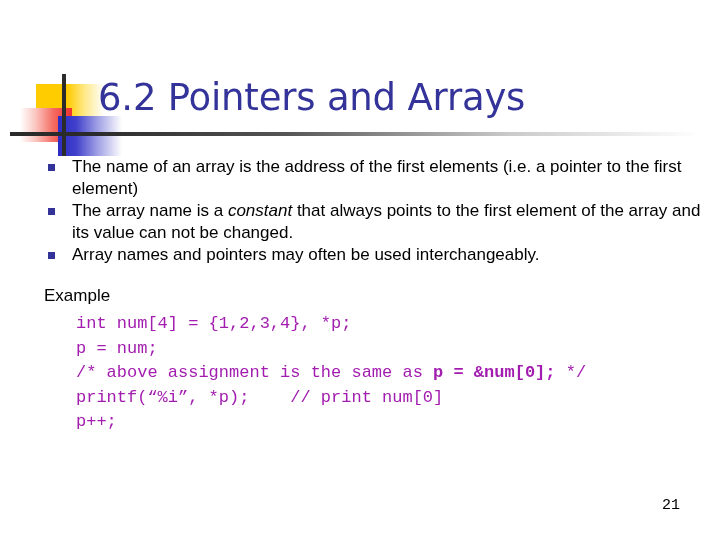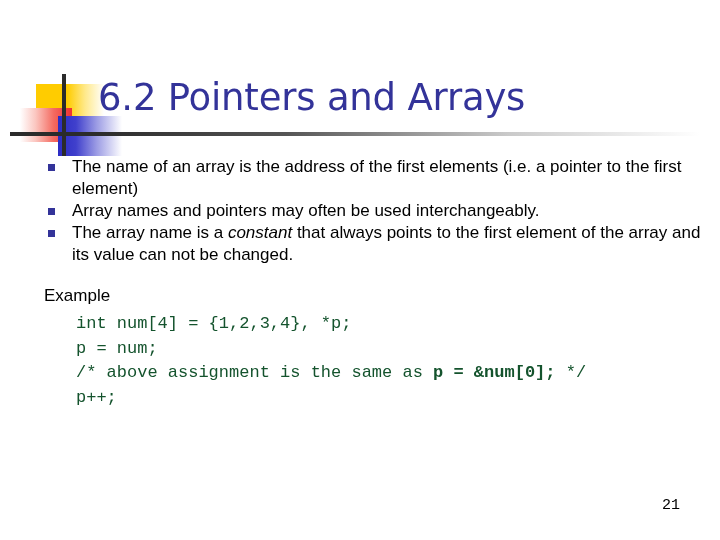--- a/index.html
+++ b/index.html
@@ -127,21 +127,21 @@
     font-family: "Liberation Sans", sans-serif;
   }
 
   
   .code {
     margin-top: 4px;
     margin-left: 32px;
     font-family: "Liberation Mono", "DejaVu Sans Mono", monospace;
     font-size: 17px;
     line-height: 24.5px;
-    color: #14532d;
+    color: #a21caf;
     white-space: pre;
   }
   .code b { font-weight: bold; }
 
   
   .pagenum {
     position: absolute;
     right: 22px;
     bottom: 26px;
     font-family: "Liberation Mono", "DejaVu Sans Mono", monospace;
@@ -166,29 +166,29 @@
 
   <div class="body">
 
     <div class="bullet-row">
       <span class="marker"></span>
       <span class="btext"><span>The name of an array is the address of the first elements (i.e. a pointer to the first element)</span></span>
     </div>
 
     <div class="bullet-row">
       <span class="marker"></span>
-      <span class="btext"><span>Array names and pointers may often be used interchangeably.</span></span>
+      <span class="btext"><span>The array name is a </span><em>constant</em><span> that always points to the first element of the array and its value can not be changed.</span></span>
     </div>
 
     <div class="bullet-row">
       <span class="marker"></span>
-      <span class="btext"><span>The array name is a </span><em>constant</em><span> that always points to the first element of the array and its value can not be changed.</span></span>
+      <span class="btext"><span>Array names and pointers may often be used interchangeably.</span></span>
     </div>
 
     <div class="example-line">Example</div>
 
-    <div class="code"><div><span>int num[4] = {1,2,3,4}, *p;</span></div><div><span>p = num;</span></div><div><span>/* above assignment is the same as </span><b>p = &amp;num[0];</b><span> */</span></div><div><span>p++;</span></div></div>
+    <div class="code"><div><span>int num[4] = {1,2,3,4}, *p;</span></div><div><span>p = num;</span></div><div><span>/* above assignment is the same as </span><b>p = &amp;num[0];</b><span> */</span></div><div><span>printf(“%i”, *p);    // print num[0]</span></div><div><span>p++;</span></div></div>
 
   </div>
 
   <div class="pagenum">21</div>
 
 </div>
 
 </body></html>

